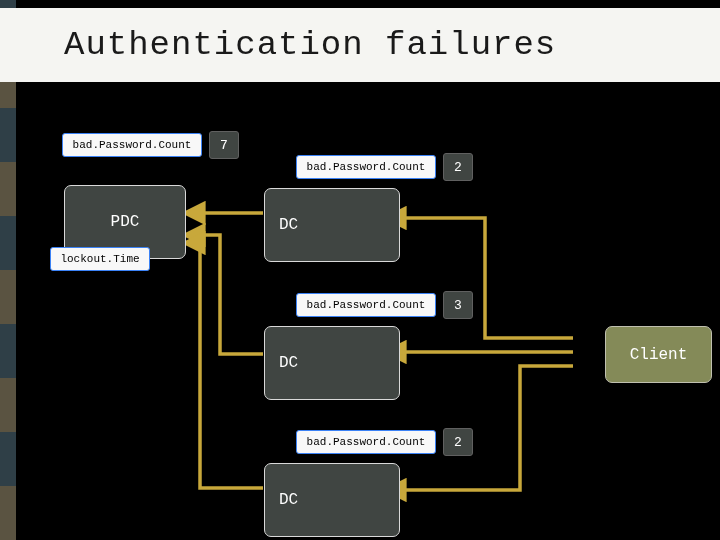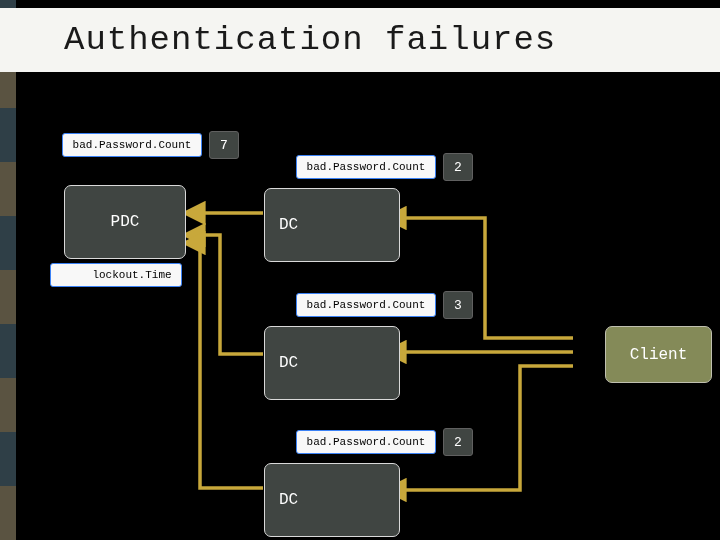--- a/index.html
+++ b/index.html
@@ -29,21 +29,21 @@
   
   .bands {
     position:absolute; left:0; top:0; bottom:0; width:16px;
     display:flex; flex-direction:column;
   }
   .bands > div { flex:1 1 0; }
   .ba { background:var(--band-a); }
   .bb { background:var(--band-b); }
 
   .title-wrap {
-    position:absolute; left:0; right:0; top:8px; height:64px;
+    position:absolute; left:0; right:0; top:8px; height:74px;
     background:#f5f5f2;
     display:flex; align-items:center;
     z-index:2;
   }
   .title {
     margin-left:64px;
     font-size:34px;
     letter-spacing:1px;
     color:#1a1a1a;
   }
@@ -128,21 +128,21 @@
 
     <path d="M573,366 L520,366 L520,490 L387,490"></path>
   </g>
 </svg>
 
 <div class="box" style="left:64px; top:185px; width:120px; height:72px;">
   <span>PDC</span>
 </div>
 <div class="tag" style="left:62px; top:133px; width:138px; height:22px;">bad.Password.Count</div>
 <div class="val" style="left:209px; top:131px; width:28px; height:26px;">7</div>
-<div class="tag" style="left:50px; top:263px; width:98px; height:22px;padding-left:32px;">lockout.Time</div>
+<div class="tag" style="left:50px; top:247px; width:98px; height:22px;">lockout.Time</div>
 
 <div class="box" style="left:264px; top:188px; width:120px; height:72px; justify-content:flex-start; padding-left:14px;">
   <span>DC</span>
 </div>
 <div class="tag" style="left:296px; top:155px; width:138px; height:22px;">bad.Password.Count</div>
 <div class="val" style="left:443px; top:153px; width:28px; height:26px;">2</div>
 
 <div class="box" style="left:264px; top:326px; width:120px; height:72px; justify-content:flex-start; padding-left:14px;">
   <span>DC</span>
 </div>

